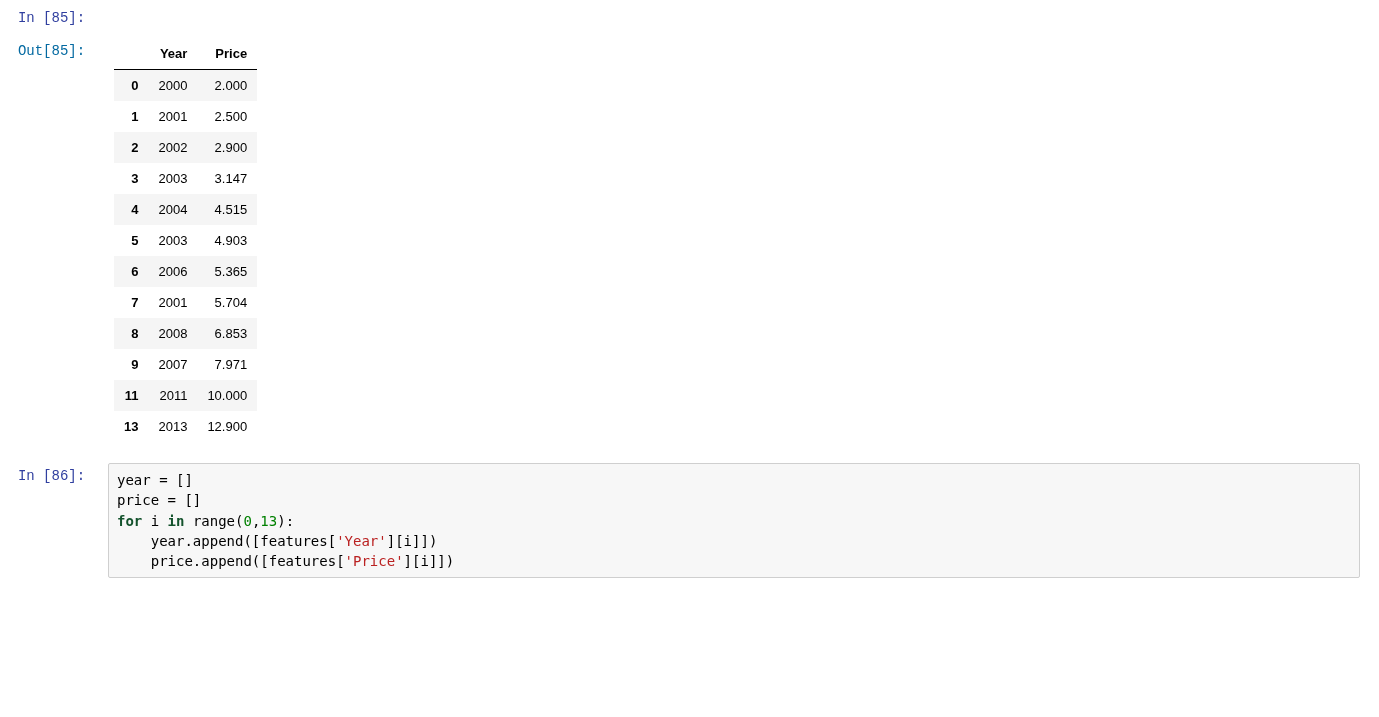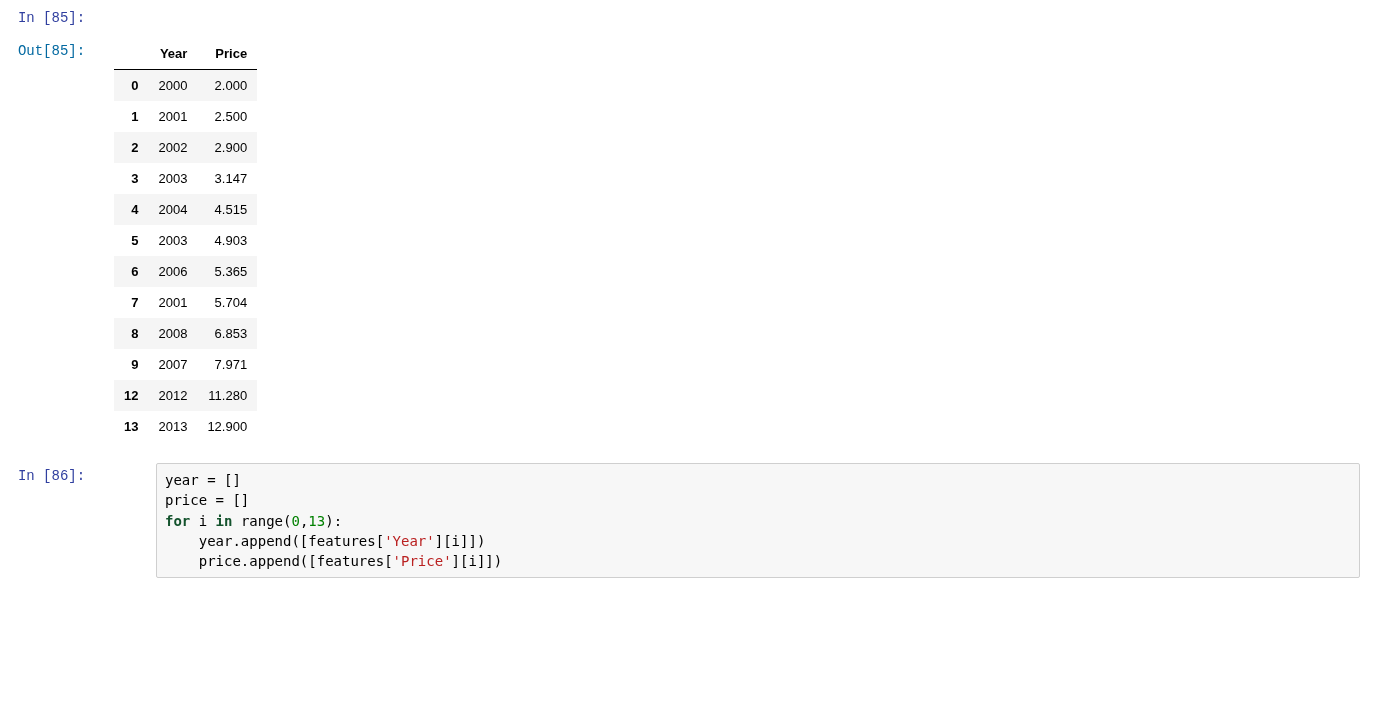--- a/index.html
+++ b/index.html
@@ -146,34 +146,34 @@
             <th>8</th>
             <td>2008</td>
             <td>6.853</td>
           </tr>
           <tr>
             <th>9</th>
             <td>2007</td>
             <td>7.971</td>
           </tr>
           <tr>
-            <th>12</th>
-            <td>2012</td>
-            <td>11.280</td>
+            <th>11</th>
+            <td>2011</td>
+            <td>10.000</td>
           </tr>
           <tr>
             <th>13</th>
             <td>2013</td>
             <td>12.900</td>
           </tr>
         </tbody>
     </table>
   </div>
 </div>
 
-<div class="cell" style="margin-top:14px;gap:48px;">
+<div class="cell" style="margin-top:14px;">
   <div class="prompt prompt-in">In [86]:</div>
   <div class="code-block"><span>year </span><span>=</span><span> []</span>
 <span>price </span><span>=</span><span> []</span>
 <span class="tok-green">for</span><span> i </span><span class="tok-green">in</span><span> range(</span><span class="tok-num">0</span><span>,</span><span class="tok-num">13</span><span>):</span>
 <span>    year.append([features[</span><span class="tok-red">'Year'</span><span>][i]])</span>
 <span>    price.append([features[</span><span class="tok-red">'Price'</span><span>][i]])</span></div>
 </div>
 
 </body></html>

